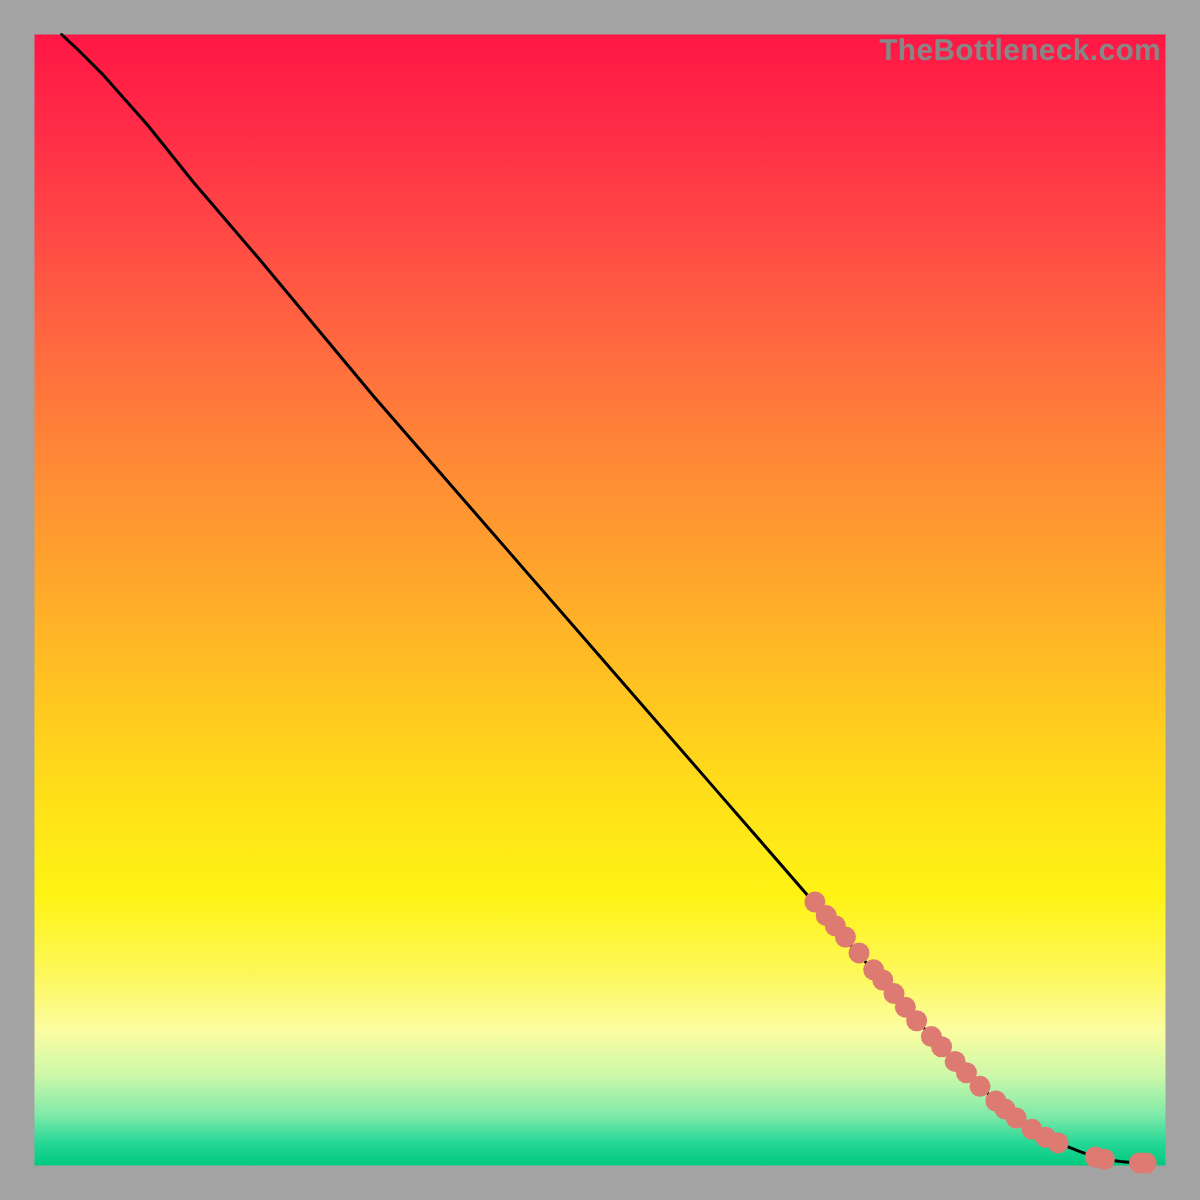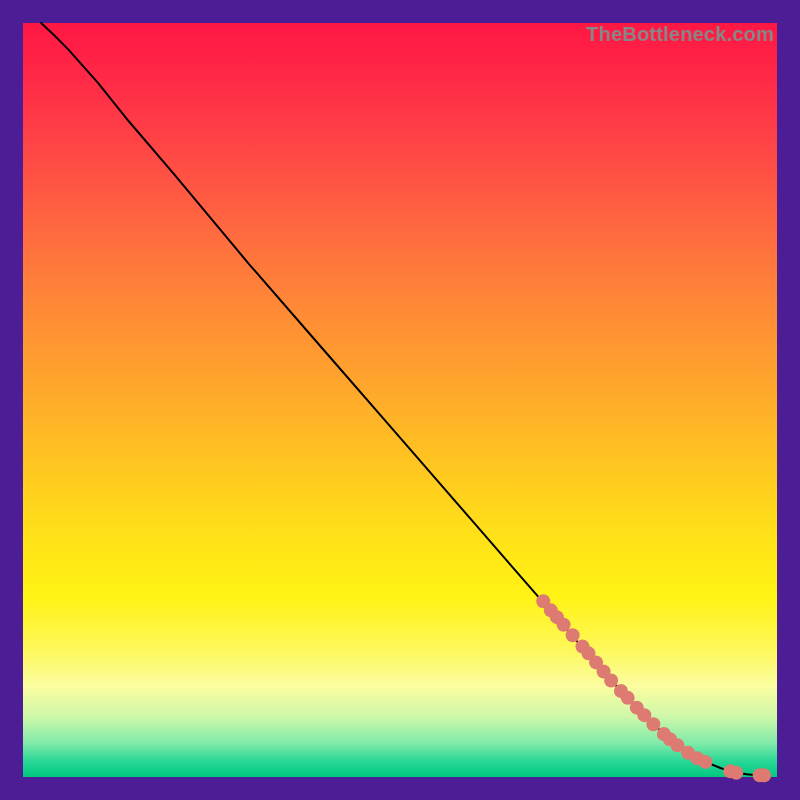--- a/index.html
+++ b/index.html
@@ -7,21 +7,21 @@
     padding: 0;
     width: 800px;
     height: 800px;
     background: #000;
     overflow: hidden;
   }
   .stage {
     position: relative;
     width: 800px;
     height: 800px;
-    background: #4c1d95;
+    background: #a3a3a3;
   }
   .plot {
     position: absolute;
     left: 23px;
     top: 23px;
     width: 754px;
     height: 754px;
     background: linear-gradient(to bottom,
       #ff1744 0%,
       #ff2b47 8%,

